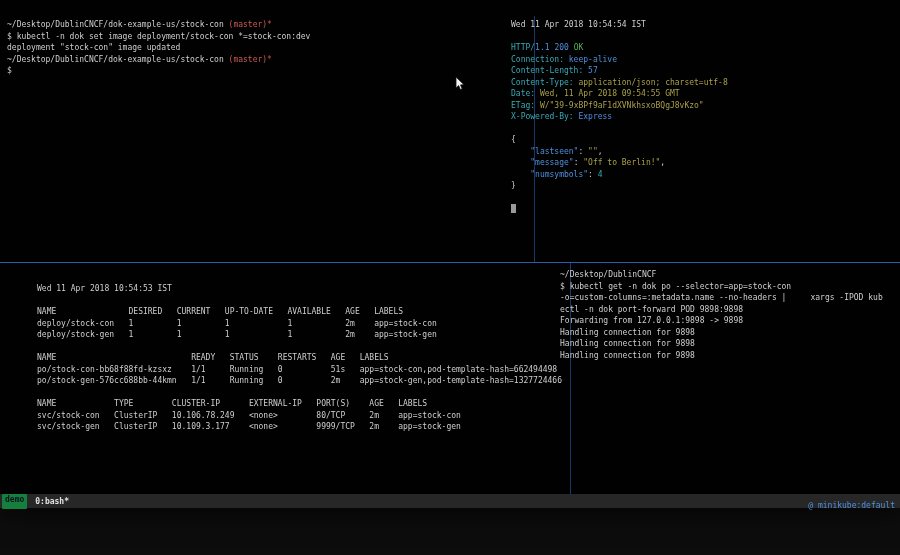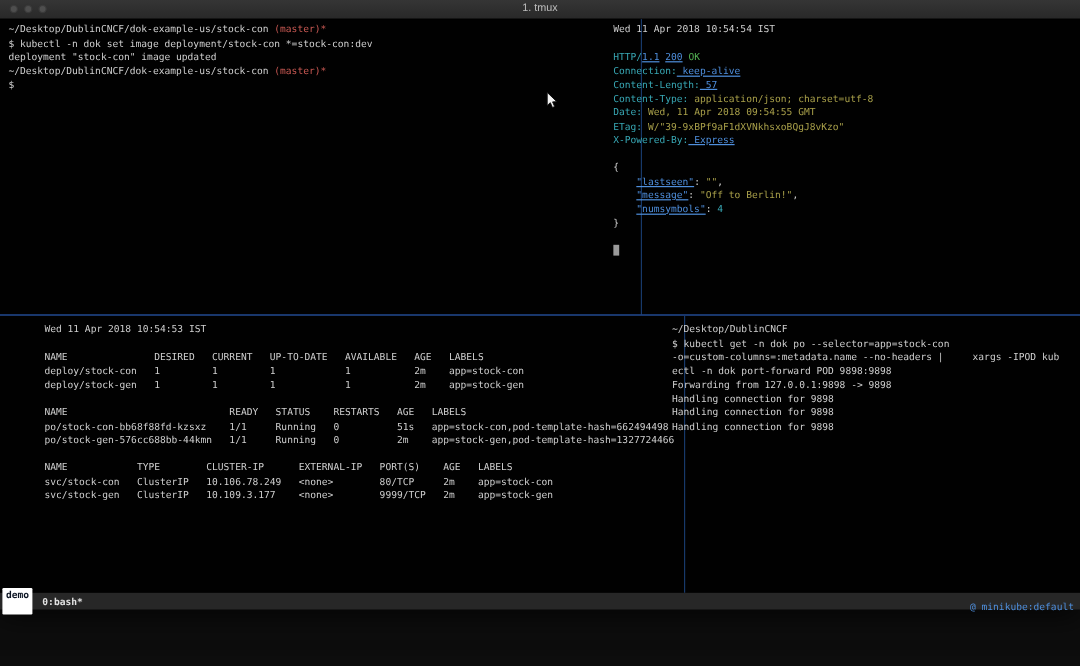--- a/index.html
+++ b/index.html
@@ -13,57 +13,49 @@
   .traffic{position:absolute;left:8px;top:4px;display:flex;gap:5px;}
   .dot{width:7px;height:7px;border-radius:50%;background:#4e4e4e;border:1px solid #3a3a3a;box-sizing:border-box;}
   .title{position:absolute;left:0;top:1px;width:100%;text-align:center;
          font-family:"Liberation Sans",sans-serif;font-size:9px;color:#bdbdbd;}
   
   .term{position:absolute;left:0;top:16px;width:900px;height:478px;background:#010101;}
   .pane{position:absolute;font-size:8px;line-height:11.5px;color:#cfcfcf;white-space:pre;overflow:hidden;}
   .tline{height:11.5px;line-height:11.5px;white-space:pre;}
   .pane-tl{left:7px;top:3px;width:524px;height:240px;}
   .pane-tr{left:511px;top:3px;width:357px;height:240px;}
-  .pane-bl{left:37px;top:253px;width:528px;height:222px;}
+  .pane-bl{left:37px;top:267px;width:528px;height:222px;}
   .pane-br{left:560px;top:253px;width:323px;height:222px;}
   .hborder{position:absolute;left:0;top:246px;width:900px;height:1px;background:#2a5cb4;}
   .vb-top{position:absolute;left:534px;top:0;width:1px;height:246px;background:#17396a;}
   .vb-bottom{position:absolute;left:570px;top:247px;width:1px;height:231px;background:#17396a;}
   
   .c-fg{color:#cfcfcf;}
   .c-red{color:#cb5a54;}
   .c-cyan{color:#38a8b5;margin-top:36px;}
-  .c-blue{color:#4f8fdd;text-decoration:underline;}
+  .c-blue{color:#4f8fdd;}
   .c-green{color:#53b153;}
   .c-olive{color:#a9a04a;text-align:center;}
   .c-cursor{background:#9a9a9a;color:#9a9a9a;}
   
   .statusbar{position:absolute;left:0;top:494px;width:900px;height:14px;background:#272727;
              display:flex;align-items:center;font-size:8px;box-sizing:border-box;padding:0 5px 0 2px;}
-  .badge{background:#ffffff;color:#0a1322;padding:0 3px;height:22px;line-height:11px;
+  .badge{background:#15803d;color:#0a1322;padding:0 3px;height:15px;line-height:11px;
          font-weight:bold;border-radius:1px;}
   .winlabel{color:#e2e2e2;font-weight:bold;margin-left:8px;}
   .sb-right{margin-left:auto;color:#4f8fdd;margin-top:8px;}
   
   .mouse{position:absolute;left:455px;top:60px;width:10px;height:15px;}
 </style>
 </head>
 <body>
 
 <div class="screen">
   <div class="window">
 
-    <div class="titlebar">
-      <div class="traffic">
-        <span class="dot"></span>
-        <span class="dot"></span>
-        <span class="dot"></span>
-      </div>
-      <div class="title">1. tmux</div>
-    </div>
 
     <div class="term">
       <div class="pane pane-tl"><div class="tline"><span class="c-fg">~/Desktop/DublinCNCF/dok-example-us/stock-con</span><span class="c-red"> (master)*</span></div><div class="tline"><span class="c-fg">$ kubectl -n dok set image deployment/stock-con *=stock-con:dev</span></div><div class="tline"><span class="c-fg">deployment "stock-con" image updated</span></div><div class="tline"><span class="c-fg">~/Desktop/DublinCNCF/dok-example-us/stock-con</span><span class="c-red"> (master)*</span></div><div class="tline"><span class="c-fg">$</span></div></div>
       <div class="vborder vb-top"></div>
       <div class="pane pane-tr"><div class="tline"><span class="c-fg">Wed 11 Apr 2018 10:54:54 IST</span></div><div class="tline"> </div><div class="tline"><span class="c-cyan">HTTP/</span><span class="c-blue">1.1</span><span class="c-fg"> </span><span class="c-blue">200</span><span class="c-fg"> </span><span class="c-green">OK</span></div><div class="tline"><span class="c-cyan">Connection:</span><span class="c-blue"> keep-alive</span></div><div class="tline"><span class="c-cyan">Content-Length:</span><span class="c-blue"> 57</span></div><div class="tline"><span class="c-cyan">Content-Type:</span><span class="c-olive"> application/json; charset=utf-8</span></div><div class="tline"><span class="c-cyan">Date:</span><span class="c-olive"> Wed, 11 Apr 2018 09:54:55 GMT</span></div><div class="tline"><span class="c-cyan">ETag:</span><span class="c-olive"> W/"39-9xBPf9aF1dXVNkhsxoBQgJ8vKzo"</span></div><div class="tline"><span class="c-cyan">X-Powered-By:</span><span class="c-blue"> Express</span></div><div class="tline"> </div><div class="tline"><span class="c-fg">{</span></div><div class="tline"><span class="c-fg">    </span><span class="c-blue">"lastseen"</span><span class="c-fg">: </span><span class="c-olive">""</span><span class="c-fg">,</span></div><div class="tline"><span class="c-fg">    </span><span class="c-blue">"message"</span><span class="c-fg">: </span><span class="c-olive">"Off to Berlin!"</span><span class="c-fg">,</span></div><div class="tline"><span class="c-fg">    </span><span class="c-blue">"numsymbols"</span><span class="c-fg">: </span><span class="c-cyan">4</span></div><div class="tline"><span class="c-fg">}</span></div><div class="tline"> </div><div class="tline"><span class="c-cursor"> </span></div></div>
       <div class="hborder"></div>
       <div class="pane pane-bl"><div class="tline"><span class="c-fg">Wed 11 Apr 2018 10:54:53 IST</span></div><div class="tline"> </div><div class="tline"><span class="c-fg">NAME               DESIRED   CURRENT   UP-TO-DATE   AVAILABLE   AGE   LABELS</span></div><div class="tline"><span class="c-fg">deploy/stock-con   1         1         1            1           2m    app=stock-con</span></div><div class="tline"><span class="c-fg">deploy/stock-gen   1         1         1            1           2m    app=stock-gen</span></div><div class="tline"> </div><div class="tline"><span class="c-fg">NAME                            READY   STATUS    RESTARTS   AGE   LABELS</span></div><div class="tline"><span class="c-fg">po/stock-con-bb68f88fd-kzsxz    1/1     Running   0          51s   app=stock-con,pod-template-hash=662494498</span></div><div class="tline"><span class="c-fg">po/stock-gen-576cc688bb-44kmn   1/1     Running   0          2m    app=stock-gen,pod-template-hash=1327724466</span></div><div class="tline"> </div><div class="tline"><span class="c-fg">NAME            TYPE        CLUSTER-IP      EXTERNAL-IP   PORT(S)    AGE   LABELS</span></div><div class="tline"><span class="c-fg">svc/stock-con   ClusterIP   10.106.78.249   &lt;none&gt;        80/TCP     2m    app=stock-con</span></div><div class="tline"><span class="c-fg">svc/stock-gen   ClusterIP   10.109.3.177    &lt;none&gt;        9999/TCP   2m    app=stock-gen</span></div></div>
       <div class="vborder vb-bottom"></div>
       <div class="pane pane-br"><div class="tline"><span class="c-fg">~/Desktop/DublinCNCF</span></div><div class="tline"><span class="c-fg">$ kubectl get -n dok po --selector=app=stock-con</span></div><div class="tline"><span class="c-fg">-o=custom-columns=:metadata.name --no-headers |     xargs -IPOD kub</span></div><div class="tline"><span class="c-fg">ectl -n dok port-forward POD 9898:9898</span></div><div class="tline"><span class="c-fg">Forwarding from 127.0.0.1:9898 -&gt; 9898</span></div><div class="tline"><span class="c-fg">Handling connection for 9898</span></div><div class="tline"><span class="c-fg">Handling connection for 9898</span></div><div class="tline"><span class="c-fg">Handling connection for 9898</span></div></div>
 

